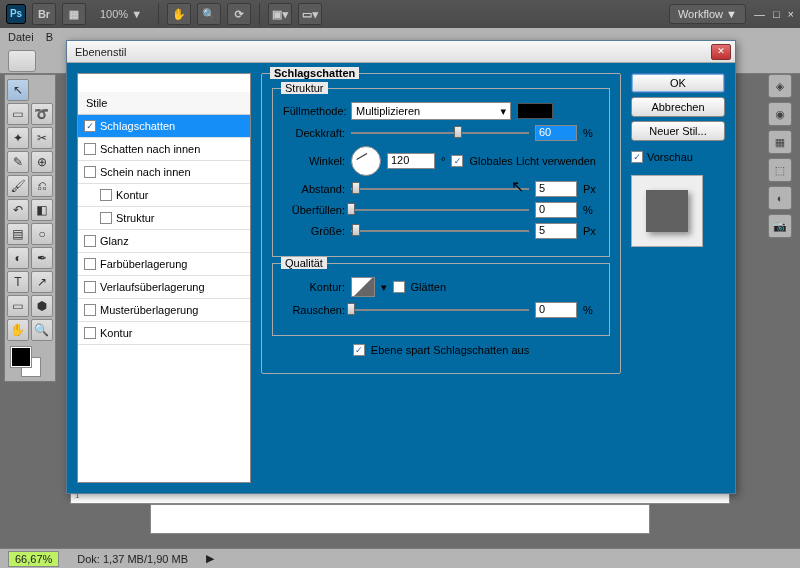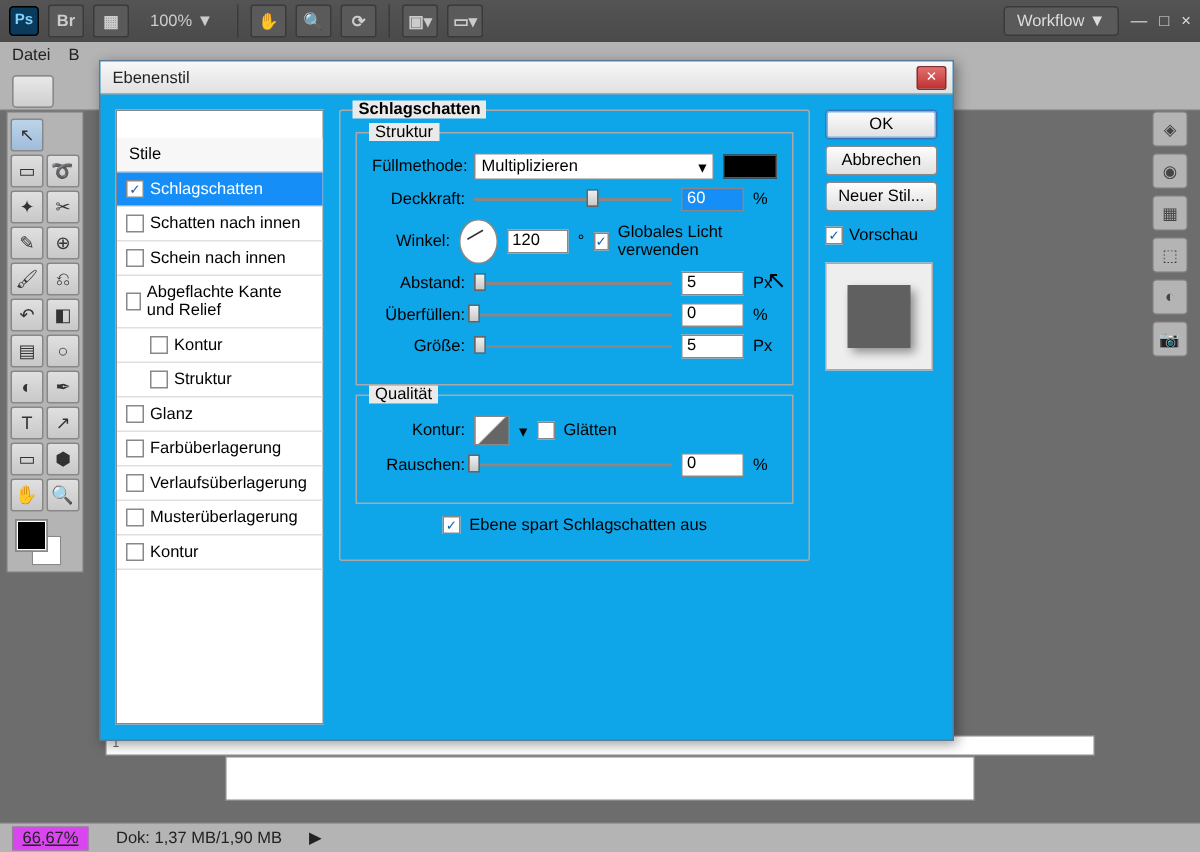--- a/index.html
+++ b/index.html
@@ -26,24 +26,24 @@
 .swatch-fg { width: 20px; height: 20px; background: #000; border: 1px solid #fff; outline: 1px solid #888; position: absolute; left: 4px; top: 4px; z-index: 2; }
 .swatch-bg { width: 20px; height: 20px; background: #fff; border: 1px solid #888; position: absolute; left: 14px; top: 14px; }
 
 .panels { position: absolute; right: 4px; top: 0; width: 28px; }
 .panel-btn { width: 24px; height: 24px; background: #b4b4b4; border: 1px solid #7a7a7a; margin-bottom: 4px; border-radius: 3px; display: flex; align-items: center; justify-content: center; color: #444; }
 
 .canvas { position: absolute; left: 150px; top: 430px; width: 500px; height: 30px; background: #fff; border: 1px solid #888; }
 .ruler { position: absolute; left: 70px; top: 416px; width: 660px; height: 14px; background: #fff; border: 1px solid #888; font-size: 8px; color: #666; padding-left: 4px; }
 
 .statusbar { position: absolute; bottom: 0; left: 0; right: 0; height: 20px; background: #b4b4b4; border-top: 1px solid #7a7a7a; display: flex; align-items: center; padding: 0 8px; gap: 18px; color: #222; }
-.sb-field { background: #d946ef; border: 1px solid #888; padding: 1px 6px; text-decoration: underline; }
-
-
-.dialog { position: absolute; left: 66px; top: 40px; width: 570px; height: 454px; background: #0ea5e9; border: 1px solid #5a7a9a; box-shadow: 2px 2px 8px rgba(0,0,0,.4); }
+.sb-field { background: #bef264; border: 1px solid #888; padding: 1px 6px; }
+
+
+.dialog { position: absolute; left: 66px; top: 40px; width: 670px; height: 454px; background: #0369a1; border: 1px solid #5a7a9a; box-shadow: 2px 2px 8px rgba(0,0,0,.4); }
 .dlg-title { background: linear-gradient(#f8f8f8,#e0e0e0); height: 22px; display: flex; align-items: center; padding: 0 4px 0 8px; border-bottom: 1px solid #aaa; }
 .dlg-title span { flex: 1; color: #222; }
 .dlg-close { width: 20px; height: 16px; background: linear-gradient(#e07070,#c03030); border: 1px solid #803030; border-radius: 2px; color: #fff; text-align: center; line-height: 13px; font-size: 9px; }
 .dlg-body { display: flex; padding: 10px; gap: 10px; height: calc(100% - 22px); }
 
 .style-list { width: 174px; border: 1px solid #888; background: #fff; }
 .style-hdr { padding: 5px 8px; border-bottom: 1px solid #ccc; background: #f7f7f7; margin-top: 18px; }
 .style-item { display: flex; align-items: center; padding: 5px 6px; border-bottom: 1px solid #e0e0e0; gap: 4px; cursor: default; }
 .style-item.sel { background: #168ef7; color: #fff; }
 .style-item.indent { padding-left: 22px; }
@@ -191,24 +191,20 @@
           <span>Schlagschatten</span>
         </div>
       <div class="style-item">
           <span class="chk"></span>
           <span>Schatten nach innen</span>
         </div>
       <div class="style-item">
           <span class="chk"></span>
           <span>Schein nach innen</span>
         </div>
-      <div class="style-item">
-          <span class="chk"></span>
-          <span>Abgeflachte Kante und Relief</span>
-        </div>
       <div class="style-item indent">
           <span class="chk"></span>
           <span>Kontur</span>
         </div>
       <div class="style-item indent">
           <span class="chk"></span>
           <span>Struktur</span>
         </div>
       <div class="style-item">
           <span class="chk"></span>

